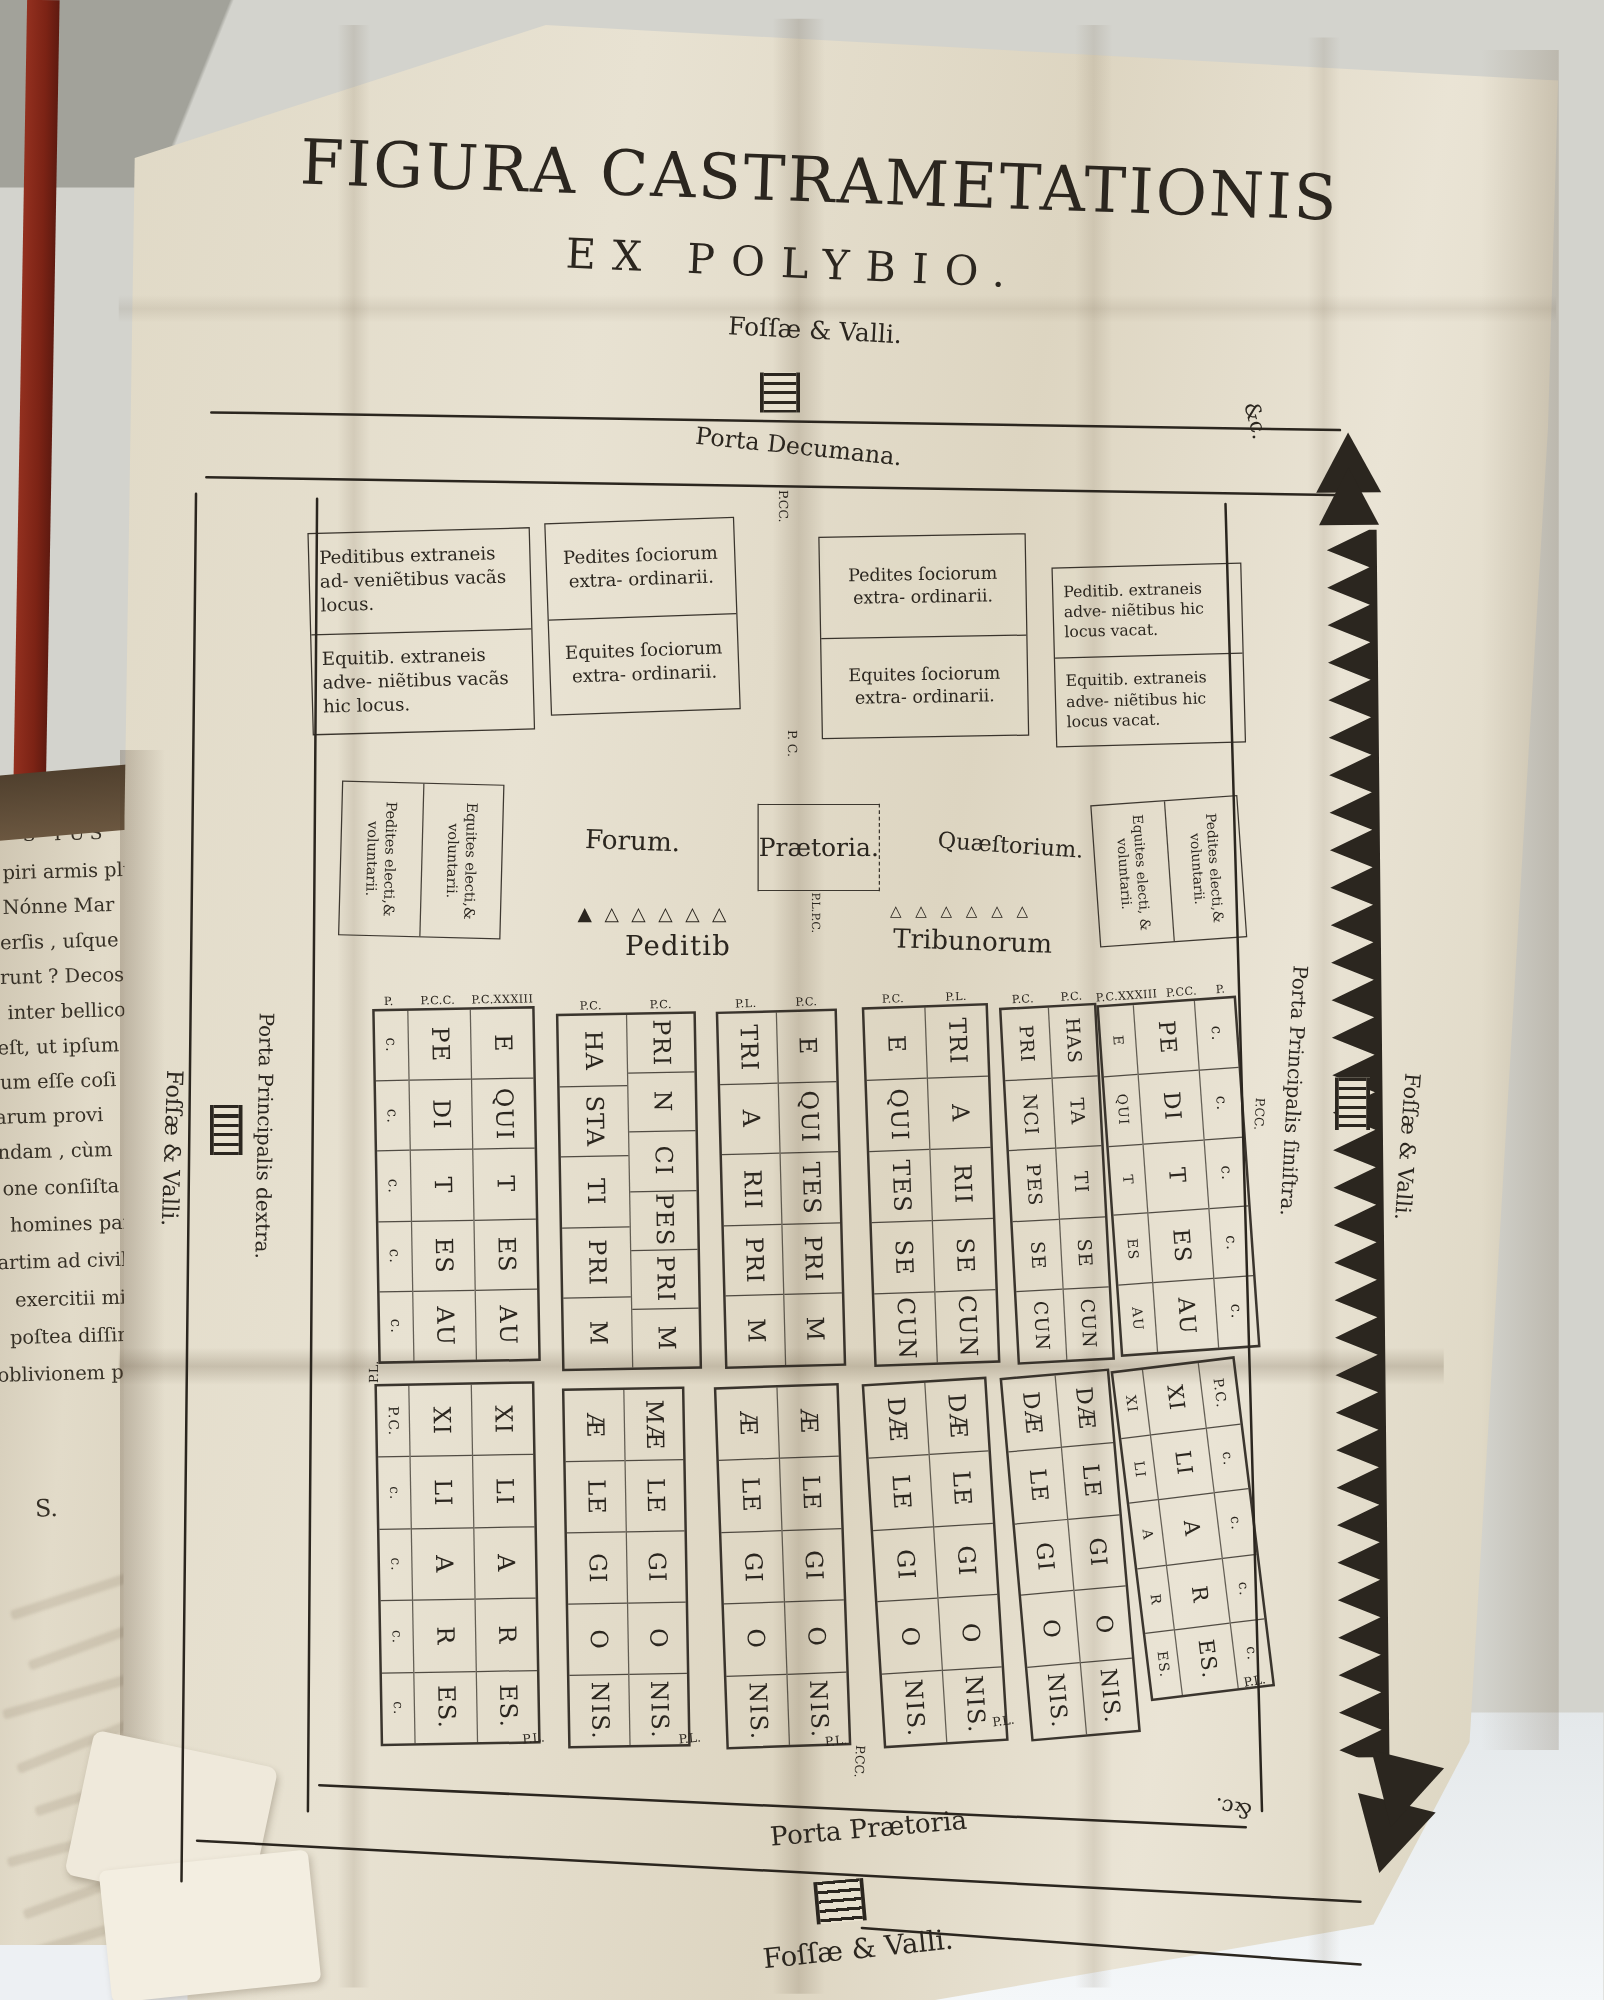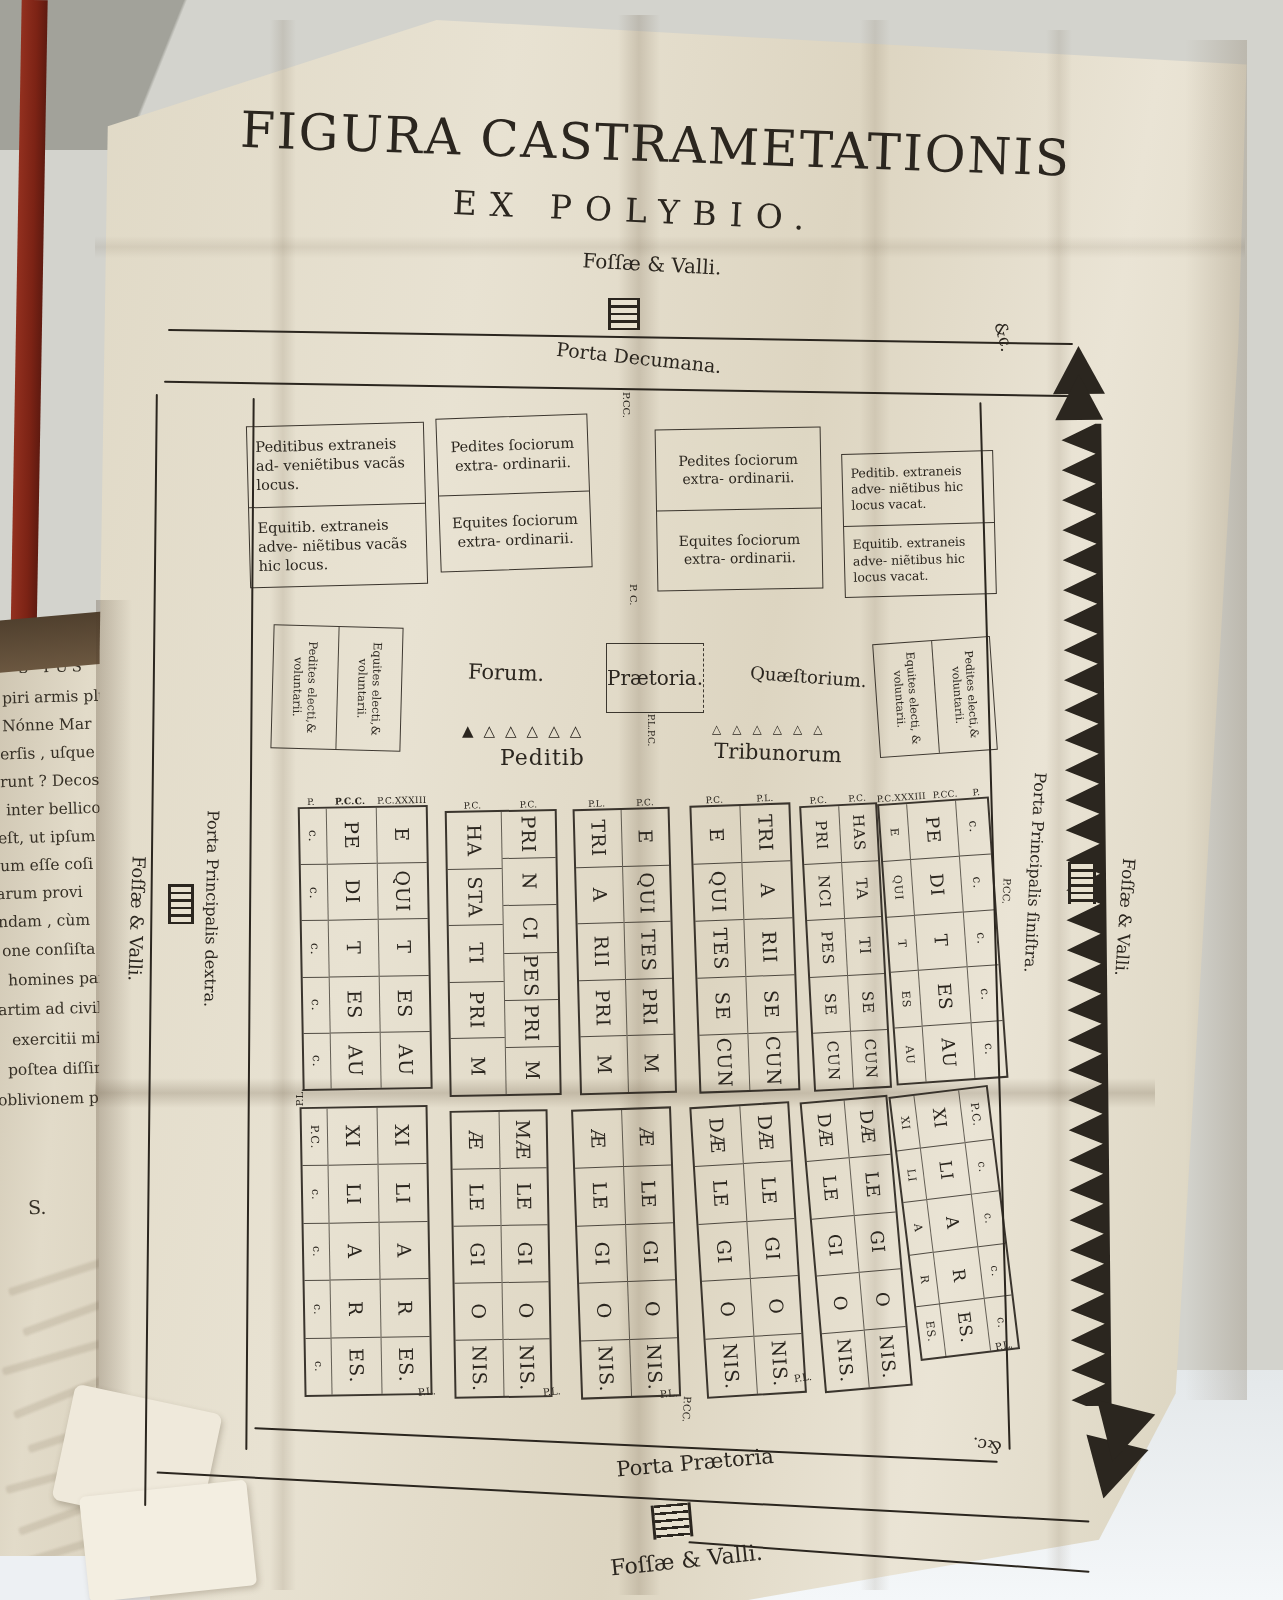--- a/index.html
+++ b/index.html
@@ -149,21 +149,21 @@
 
     <div class="tris" id="tentoria-tris" style="left:462px;top:722px;font-size:15px;letter-spacing:10px;">▲△△△△△</div>
     <div class="lbl" style="left:470px;top:746px;width:145px;font-size:22px;text-align:center;letter-spacing:1px;">Peditib</div>
     <div class="tris" id="tribunorum-tris" style="left:712px;top:722px;font-size:12px;letter-spacing:11px;">△△△△△△</div>
     <div class="lbl" style="left:704px;top:742px;width:148px;font-size:21px;text-align:center;transform:rotate(2deg);">Tribunorum</div>
 
     <div class="abs" id="grid-top" style="left:0;top:0;">
         <div class="gblock" style="left: 300px; top: 788px; width: 130px; height: 298px; transform: rotate(-1deg);">
           <div class="ghead">
             <div class="gheadcell" style="flex: 26 1 0px;">P.</div>
-            <div class="gheadcell" style="flex: 50 1 0px; font-weight: bold;">P.C.C.</div>
+            <div class="gheadcell" style="flex: 50 1 0px;">P.C.C.</div>
             <div class="gheadcell" style="flex: 50 1 0px;">P.C.XXXIII</div>
           </div>
           <div class="gbody" style="height: 280px;">
             <div class="gcol" style="flex: 26 1 0px;">
               <div class="gcell">
                 <span style="font-size: 12px;">c.</span>
               </div>
               <div class="gcell">
                 <span style="font-size: 12px;">c.</span>
               </div>

